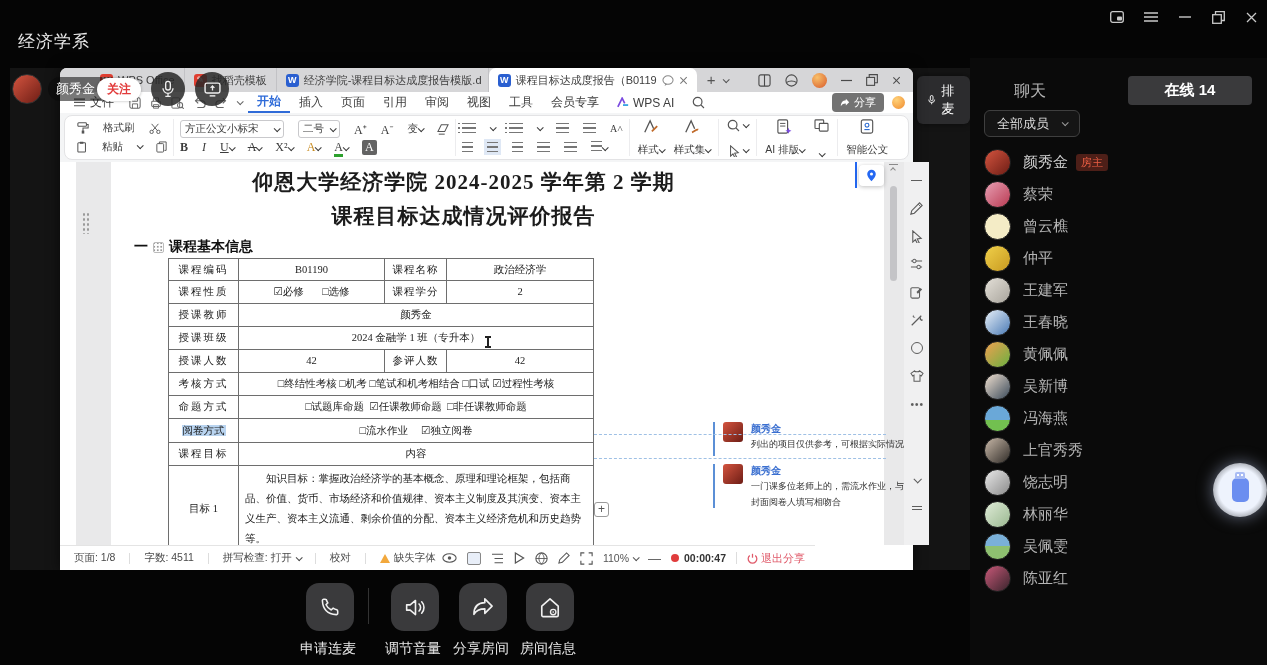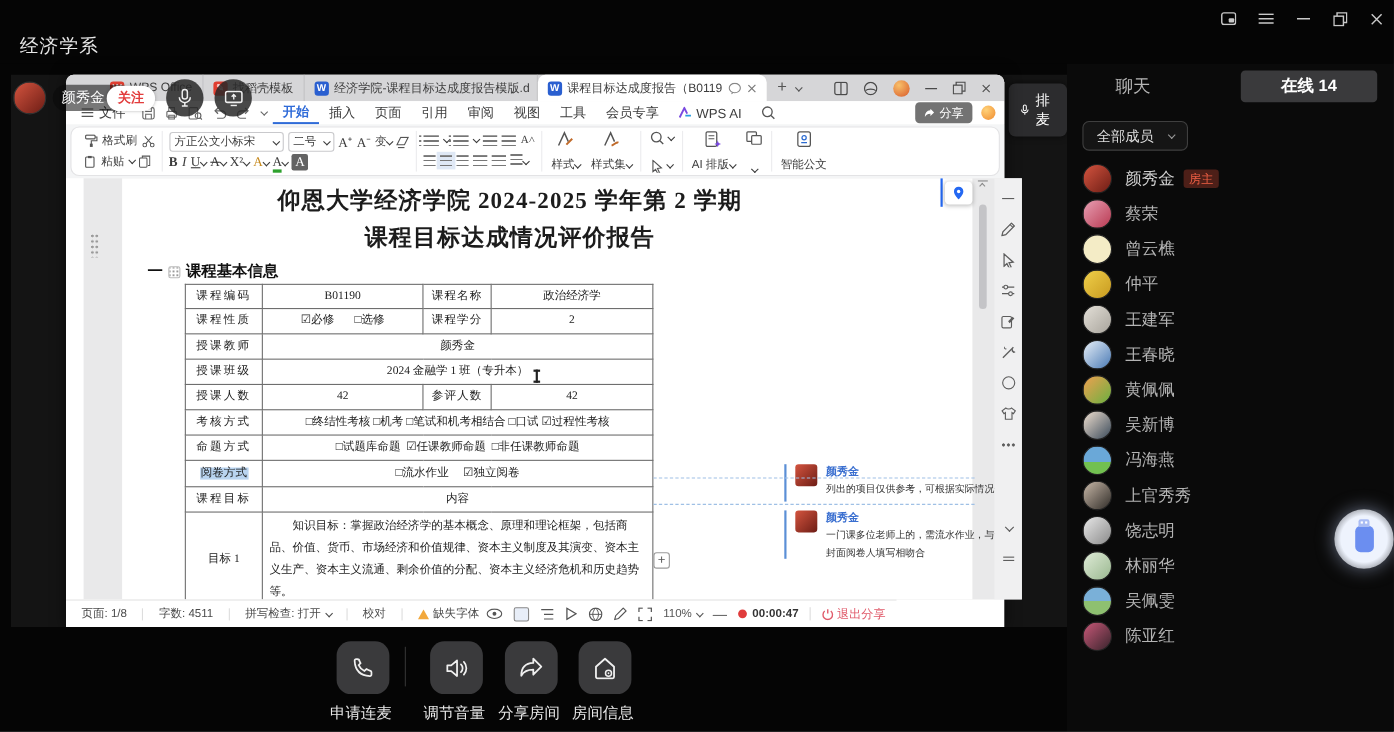--- a/index.html
+++ b/index.html
@@ -28,21 +28,21 @@
   .menubar{position:absolute;left:0;top:24px;width:853px;height:21px;background:#fff;display:flex;align-items:center;font-size:12px;color:#3d3d3d}
   .menu-item{padding:0 9px;cursor:pointer;white-space:nowrap}
   .menu-item.active{color:#2f6bd8;font-weight:bold;border-bottom:2px solid #2f6bd8;height:21px;line-height:19px}
   .qicons{display:flex;gap:9px;align-items:center;margin:0 6px;color:#666}
   .share-btn{margin-left:auto;margin-right:8px;background:#737373;color:#fff;font-size:11px;border-radius:4px;padding:2px 8px;display:flex;gap:4px;align-items:center;cursor:pointer}
   .vip-dot{width:13px;height:13px;border-radius:50%;background:radial-gradient(circle at 35% 30%,#ffd27a,#f08a2c);margin-right:8px}
   
   .ribbon{position:absolute;left:0;top:45px;width:853px;height:49px;background:#f4f5f6}
   .ribbon-panel{position:absolute;left:4px;top:2px;width:845px;height:45px;background:#fff;border:1px solid #e3e3e5;border-radius:8px;display:flex;align-items:stretch;padding:3px 6px;font-size:10.5px;color:#3c3c3c}
   .rgroup{display:flex;flex-direction:column;justify-content:space-around;padding:0 6px;border-right:1px solid #ececee}
-  .rrow{display:flex;align-items:center;gap:4px;white-space:nowrap}
+  .rrow{display:flex;align-items:center;gap:14px;white-space:nowrap}
   .rcols{display:flex;align-items:center;gap:10px;padding:0 8px;border-right:1px solid #ececee}
   .rcol{display:flex;flex-direction:column;align-items:center;justify-content:space-between;height:38px;cursor:pointer}
   .fbox{border:1px solid #c9c9cc;border-radius:3px;padding:1px 4px;display:flex;align-items:center;gap:6px;background:#fff}
   .glyph{font-family:"Liberation Serif",serif;font-size:12px;cursor:pointer}
   .g-b{font-weight:bold}.g-i{font-style:italic}.g-u{text-decoration:underline}
   .a-green{border-bottom:3px solid #2da12d}
   .a-box{background:#636363;color:#fff;padding:0 3px;border-radius:2px}
   .ilines{display:inline-block;width:13px;height:10px;background:repeating-linear-gradient(#777 0 1.4px,transparent 1.4px 4.3px);cursor:pointer}
   .ilines.c{width:11px}
   .ildot{display:inline-block;width:14px;height:10px;background:
@@ -92,21 +92,21 @@
   
   .presenter{position:absolute;left:2px;top:4px;display:flex;align-items:center;z-index:5}
   .p-ava{width:30px;height:30px;border-radius:50%;background:linear-gradient(135deg,#d4543f,#6d1d15);border:1px solid #333}
   .p-name{margin-left:6px;background:rgba(10,10,10,.55);color:#fff;font-size:13px;padding:3px 26px 3px 8px;border-radius:12px}
   .follow{margin-left:-24px;background:#fff;color:#e23c3c;font-size:12px;padding:3px 10px;border-radius:12px;font-weight:bold;cursor:pointer;box-shadow:0 0 3px rgba(0,0,0,.3)}
   .ctrl-circle{width:34px;height:34px;border-radius:50%;background:rgba(40,40,40,.85);display:flex;align-items:center;justify-content:center;margin-left:10px;cursor:pointer;color:#eee}
   
   #paimai{position:absolute;left:907px;top:8px;background:#2c2c2e;border-radius:6px;color:#fff;font-size:13px;display:flex;align-items:center;gap:5px;padding:6px 10px;cursor:pointer;box-shadow:0 0 6px rgba(0,0,0,.5)}
   
   #sidebar{position:absolute;left:970px;top:58px;width:297px;height:607px;background:#0a0a0a}
-  .side-tabs{position:absolute;left:0;top:6px;width:297px;height:30px;display:flex;align-items:center}
+  .side-tabs{position:absolute;left:0;top:18px;width:297px;height:30px;display:flex;align-items:center}
   .tab-chat{width:120px;text-align:center;color:#b5b5b5;font-size:16px;cursor:pointer}
   .tab-online{position:absolute;left:158px;top:0;width:124px;height:29px;background:#3a3a3c;border-radius:4px;color:#fff;font-size:15px;font-weight:bold;display:flex;align-items:center;justify-content:center;cursor:pointer}
   .filter-btn{position:absolute;left:14px;top:52px;width:96px;height:27px;border:1px solid #3f3f3f;border-radius:6px;background:#151515;color:#dedede;font-size:13px;display:flex;align-items:center;justify-content:center;gap:13px;cursor:pointer}
   .member{position:absolute;left:14px;width:270px;height:28px;display:flex;align-items:center;cursor:pointer}
   .m-ava{width:27px;height:27px;border-radius:50%;flex:0 0 auto;border:1px solid #222}
   .m-name{margin-left:12px;color:#b4b4b4;font-size:15px;white-space:nowrap}
   .m-badge{margin-left:8px;background:#4d1f18;color:#ee5f44;font-size:11px;padding:1px 5px;border-radius:3px}
   .av1{background:linear-gradient(135deg,#d4543f,#6d1d15)}
   .av2{background:linear-gradient(135deg,#e8a0b4,#b93a52)}
   .av3{background:#f4ecc6}

